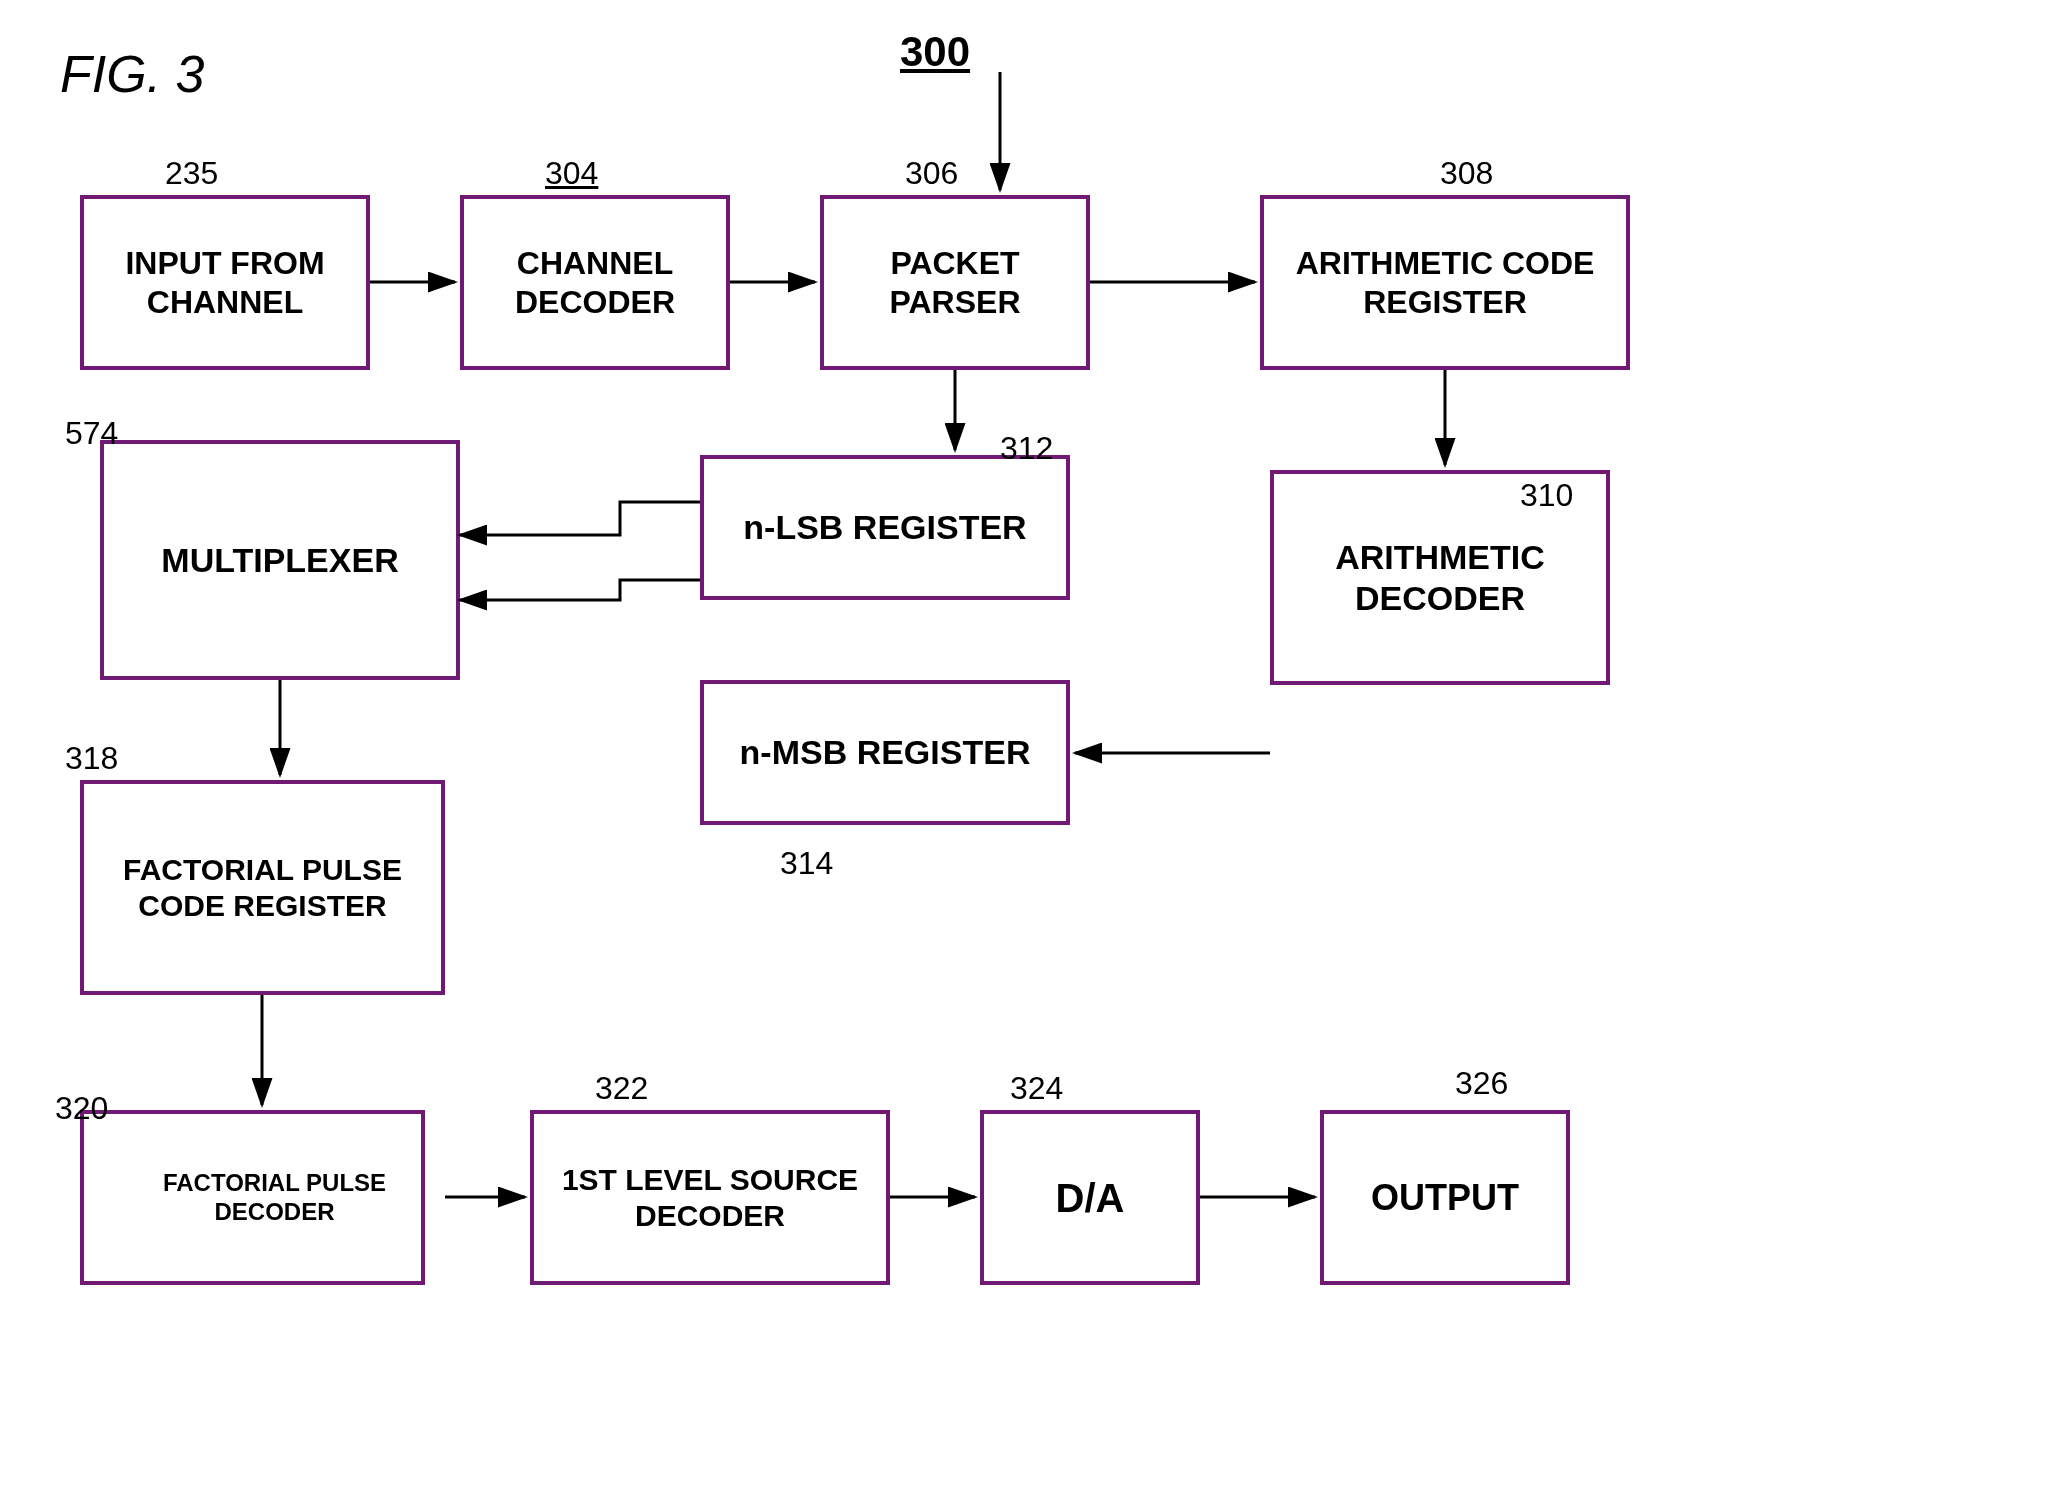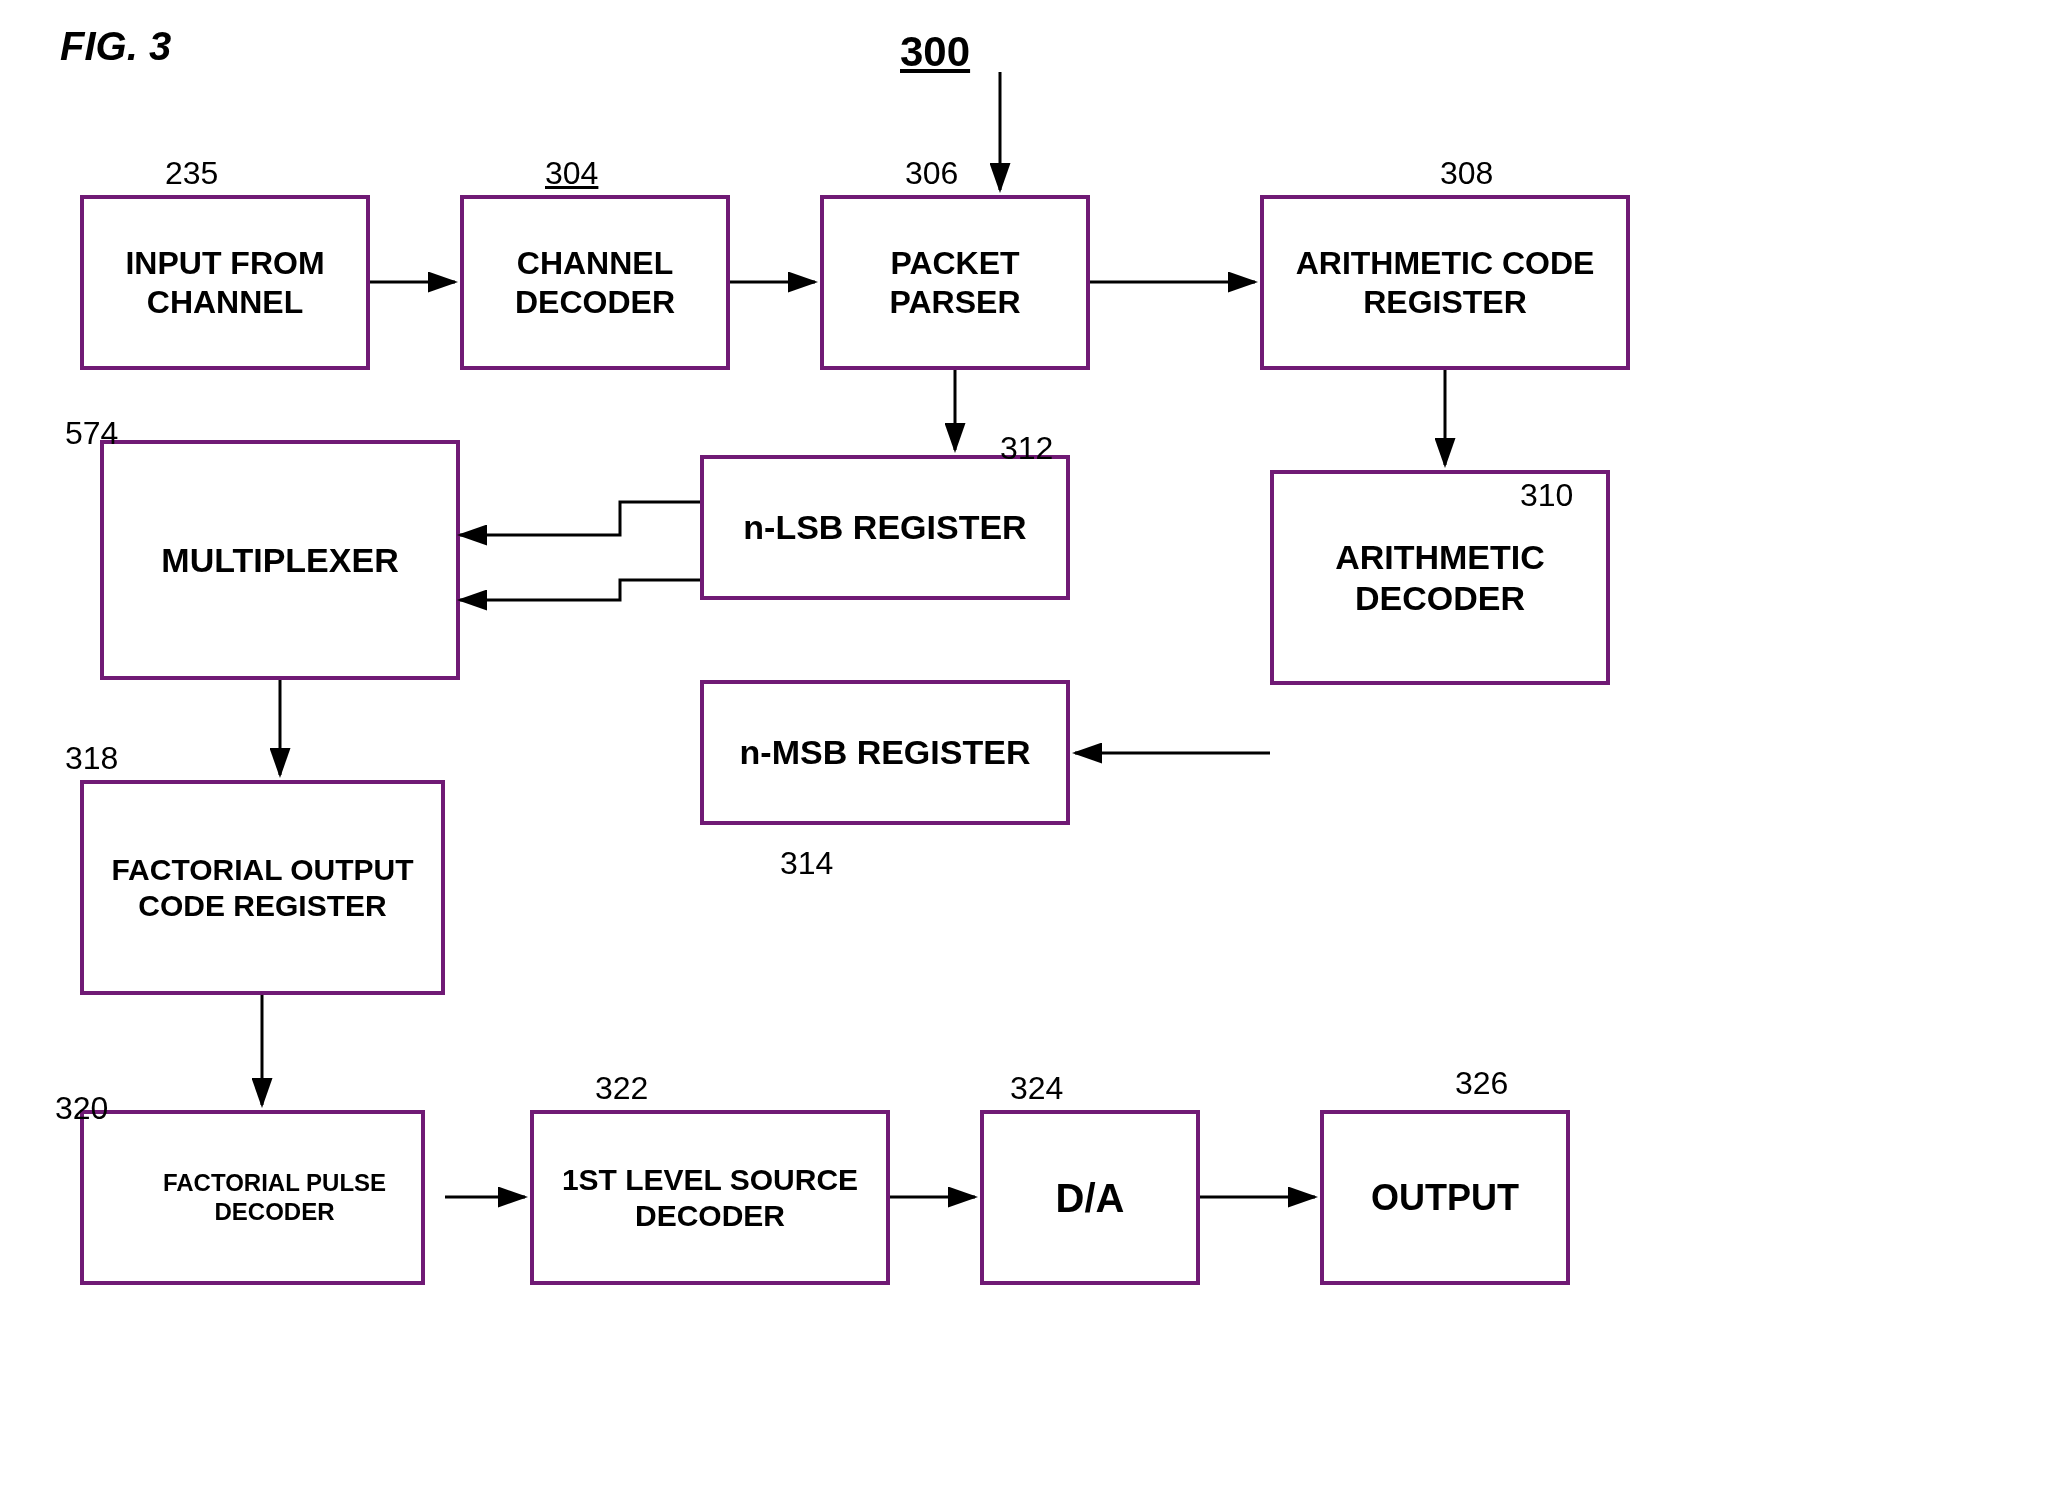--- a/index.html
+++ b/index.html
@@ -6,25 +6,25 @@
     body {
       background: #fff;
       font-family: Arial, Helvetica, sans-serif;
       width: 2062px;
       height: 1503px;
       position: relative;
       overflow: hidden;
     }
     .fig-label {
       position: absolute;
-      top: 24px;
+      top: 44px;
       left: 60px;
-      font-size: 40px;
+      font-size: 52px;
       font-style: italic;
-      font-weight: bold;
+      font-weight: normal;
     }
     .top-label {
       position: absolute;
       top: 28px;
       left: 900px;
       font-size: 42px;
       font-weight: bold;
       text-decoration: underline;
       text-align: center;
     }
@@ -96,21 +96,21 @@
   <span>ARITHMETIC DECODER</span>
 </div>
 <span class="ref-label" style="left:1520px; top:445px;margin-top:32px;">310</span>
 
 <div class="block" style="left:700px; top:680px; width:370px; height:145px; font-size:34px;">
   <span>n-MSB REGISTER</span>
 </div>
 <span class="ref-label" style="left:780px; top:845px;">314</span>
 
 <div class="block" style="left:80px; top:780px; width:365px; height:215px; font-size:30px;">
-  <span>FACTORIAL OUTPUT CODE REGISTER</span>
+  <span>FACTORIAL PULSE CODE REGISTER</span>
 </div>
 <span class="ref-label" style="left:65px; top:740px;text-align:center;">318</span>
 
 <div class="block" style="left:80px; top:1110px; width:345px; height:175px; font-size:24px;padding-left:44px;">
   <span>FACTORIAL PULSE DECODER</span>
 </div>
 <span class="ref-label" style="left:55px; top:1090px;">320</span>
 
 <div class="block" style="left:530px; top:1110px; width:360px; height:175px; font-size:30px;">
   <span>1ST LEVEL SOURCE DECODER</span>

